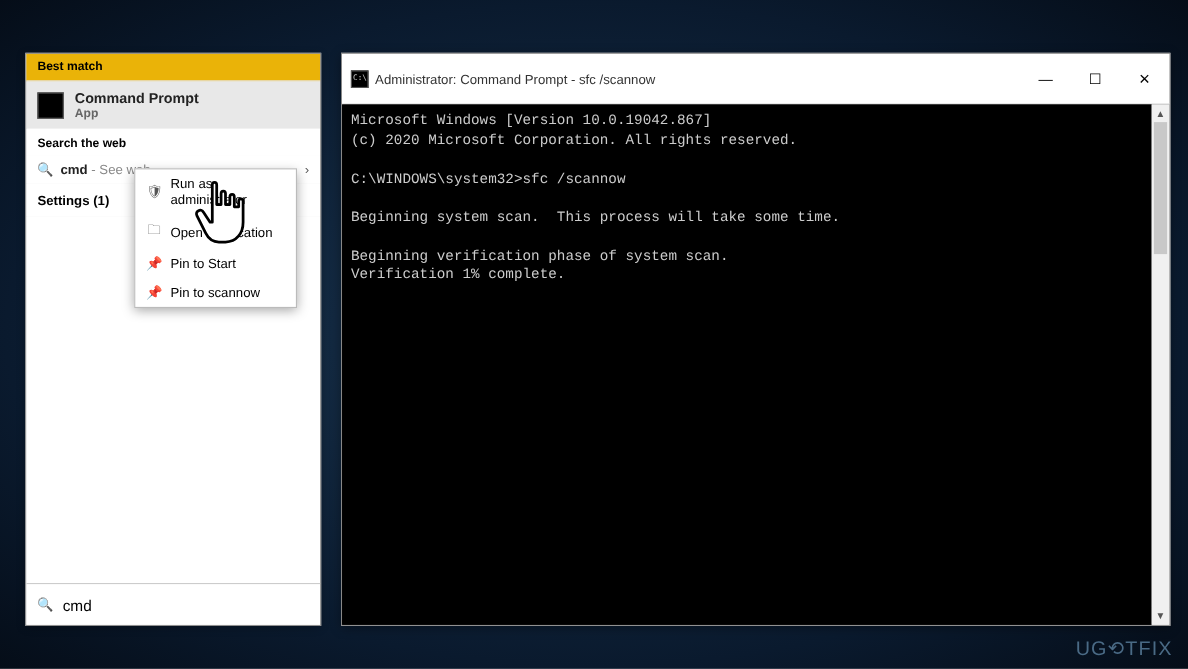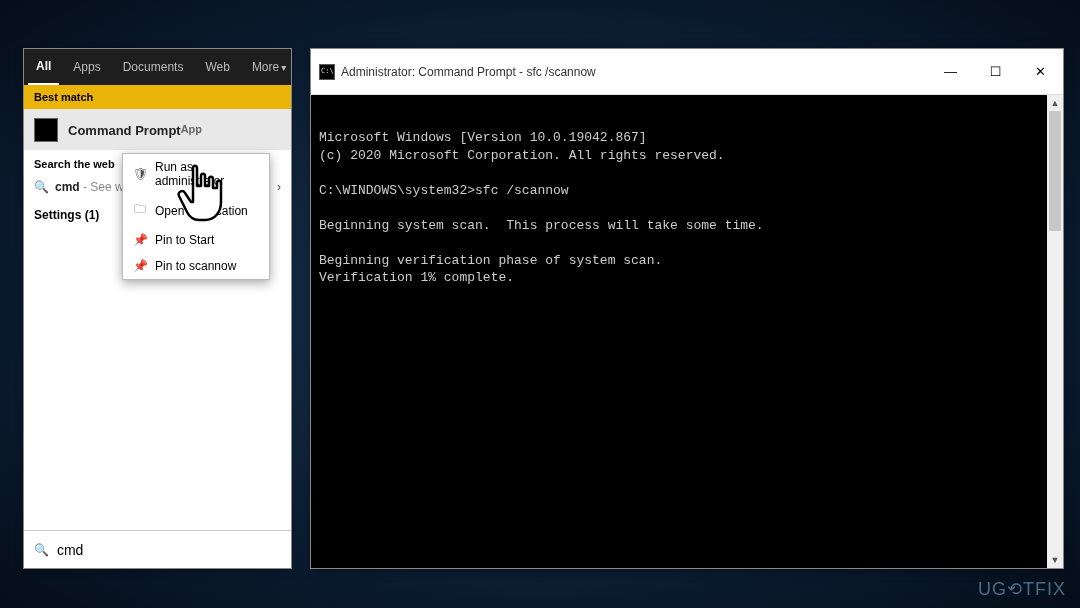--- a/index.html
+++ b/index.html
@@ -33,21 +33,21 @@
     padding:6px 10px; border-bottom:1px solid #e5e5e5;
   }
   .result-row {
     display:flex; align-items:center; gap:10px;
     padding:8px 10px; background:#e8e8e8;
   }
   .cmd-icon {
     width:24px; height:24px; background:#000;
     border:1px solid #666; flex-shrink:0;
   }
-  .result-text { display:flex; }
+  .result-text { display:flex; flex-direction:column; }
   .result-title { font-size:13px; font-weight:600; color:#222; }
   .result-sub { font-size:11px; color:#666;font-weight:bold; }
   .search-web-header {
     font-size:11px; font-weight:600; padding:8px 10px 4px; background:#fff;
   }
   .web-row {
     display:flex; align-items:center; justify-content:space-between;
     padding:6px 10px; font-size:12px; color:#555; background:#fff;
   }
   .web-left { display:flex; align-items:center; gap:6px; }
@@ -110,21 +110,20 @@
   .tb-btn {
     width:45px; height:30px; display:flex; align-items:center; justify-content:center;
     font-size:13px; cursor:pointer;
   }
   .terminal-wrap { flex:1; display:flex; background:#000; }
   .terminal {
     flex:1; background:#000; color:#ccc;
     font-family:Consolas,"Courier New",monospace; font-size:13px;
     padding:6px 8px; white-space:pre; line-height:1.35;
     overflow:hidden;
-    margin-top:28px;
   }
   .scrollbar {
     width:16px; background:#f0f0f0; display:flex; flex-direction:column;
   }
   .sb-btn {
     height:16px; background:#f0f0f0; display:flex; align-items:center; justify-content:center;
     font-size:9px; color:#555;
   }
   .sb-track { flex:1; background:#f0f0f0; position:relative; }
   .sb-thumb { position:absolute; top:0; left:2px; right:2px; height:120px; background:#c8c8c8; }
@@ -133,30 +132,20 @@
     position:absolute; right:14px; bottom:8px;
     font-size:18px; color:#4a6a85; letter-spacing:1px;
     font-weight:300;
     text-align:center;
   }
 </style>
 </head>
 <body>
 
 <div class="search-panel">
-  <div class="tabs">
-    <div class="tab active">All</div>
-    <div class="tab">Apps</div>
-    <div class="tab">Documents</div>
-    <div class="tab">Web</div>
-    <div class="tab">
-      <span>More</span>
-      <span class="more-chev">▾</span>
-    </div>
-  </div>
 
   <div class="section-header">Best match</div>
 
   <div class="result-row">
     <div class="cmd-icon"></div>
     <div class="result-text">
       <div class="result-title">Command Prompt</div>
       <div class="result-sub">App</div>
     </div>
   </div>

